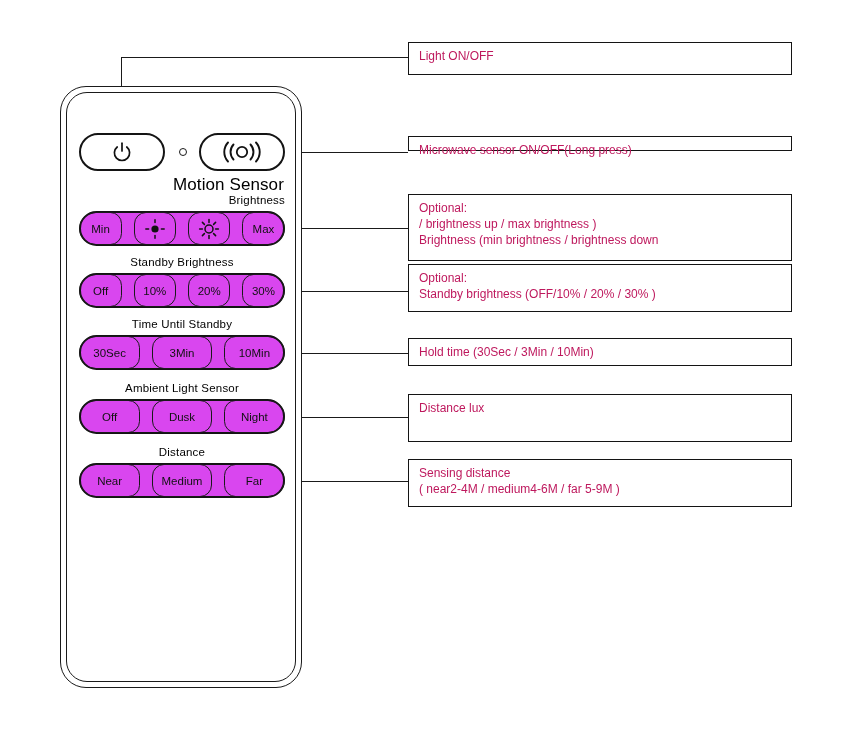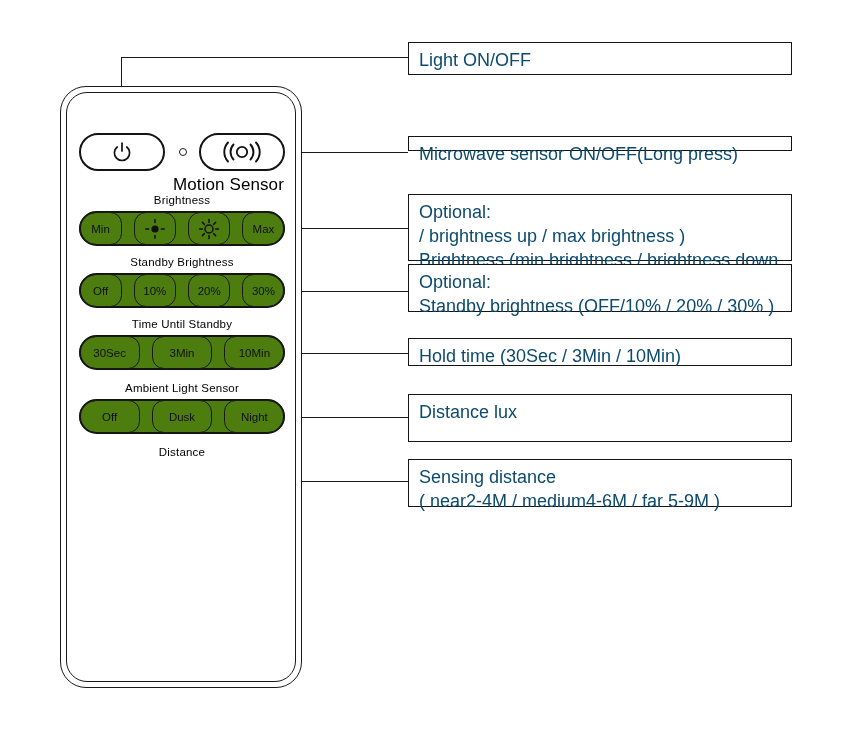--- a/index.html
+++ b/index.html
@@ -103,21 +103,21 @@
   
   .btn-group {
     position: absolute;
     left: 18px;
     width: 206px;
     height: 35px;
     border: 2.6px solid #141414;
     border-radius: 17.5px;
     box-sizing: border-box;
     display: flex;
-    background: #4d7c0f;
+    background: #d946ef;
     padding: 0;
     overflow: visible;
     gap: 13px;
   }
   .btn-group .seg {
     flex: 1 1 0;
     position: relative;
     display: flex;
     align-items: center;
     justify-content: center;
@@ -136,23 +136,23 @@
   
   .icon-svg { display: block; }
 
   
   .callout {
     position: absolute;
     border: 1.6px solid #141414;
     background: #fff;
     box-sizing: border-box;
     padding: 6px 10px 7px 10px;
-    font-size: 18px;
+    font-size: 12px;
     line-height: 1.33;
-    color: #0c4a6e;
+    color: #be185d;
   }
   .callout .line { display: block; white-space: nowrap; }
 
   
   .hline {
     position: absolute;
     height: 0;
     border-top: 1.4px solid #1a1a1a;
   }
   .vline {
@@ -205,21 +205,21 @@
             <path d="M33.5 3.5 A11 11 0 0 1 33.5 18.5" fill="none" stroke="#111" stroke-width="1.9" stroke-linecap="round"></path>
             <path d="M11.0 1.5 A14 14 0 0 0 11.0 20.5" fill="none" stroke="#111" stroke-width="1.9" stroke-linecap="round"></path>
             <path d="M39.0 1.5 A14 14 0 0 1 39.0 20.5" fill="none" stroke="#111" stroke-width="1.9" stroke-linecap="round"></path>
           </svg>
         </span>
       </div>
     </div>
 
     <span class="caption-motion">Motion Sensor</span>
 
-    <span class="sect-label" style="top:107px;">Brightness</span>
+    <span class="sect-label" style="top:107px;text-align:right;">Brightness</span>
     <div class="btn-group" style="top:124px;">
       <div class="seg">Min</div>
       <div class="seg">
         <span>
           <svg class="icon-svg" width="22" height="22" viewBox="0 0 22 22">
             <circle cx="11" cy="11" r="3.6" fill="#111"></circle>
             <line x1="11" y1="1.8" x2="11" y2="4.6" stroke="#111" stroke-width="1.5" stroke-linecap="round"></line>
             <line x1="11" y1="17.4" x2="11" y2="20.2" stroke="#111" stroke-width="1.5" stroke-linecap="round"></line>
             <line x1="1.8" y1="11" x2="4.6" y2="11" stroke="#111" stroke-width="1.5" stroke-linecap="round"></line>
             <line x1="17.4" y1="11" x2="20.2" y2="11" stroke="#111" stroke-width="1.5" stroke-linecap="round"></line>
@@ -260,20 +260,25 @@
     </div>
 
     <span class="sect-label" style="top:295px;">Ambient Light Sensor</span>
     <div class="btn-group" style="top:312px;">
       <div class="seg">Off</div>
       <div class="seg">Dusk</div>
       <div class="seg">Night</div>
     </div>
 
     <span class="sect-label" style="top:359px;">Distance</span>
+    <div class="btn-group" style="top:376px;">
+      <div class="seg">Near</div>
+      <div class="seg">Medium</div>
+      <div class="seg">Far</div>
+    </div>
 
   </div>
 
   <div class="callout" style="left:408px; top:42px; width:384px; height:33px;">
     <span class="line">Light ON/OFF</span>
   </div>
 
   <div class="callout" style="left:408px; top:136px; width:384px; height:15px;">
     <span class="line">Microwave sensor ON/OFF(Long press)</span>
   </div>

